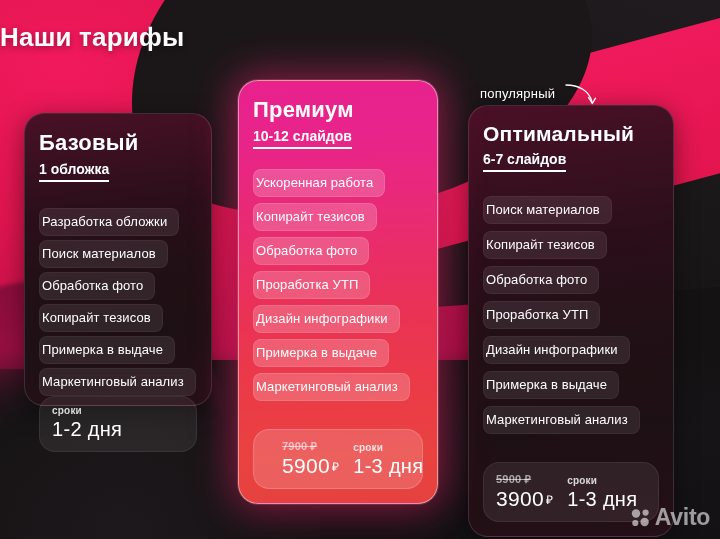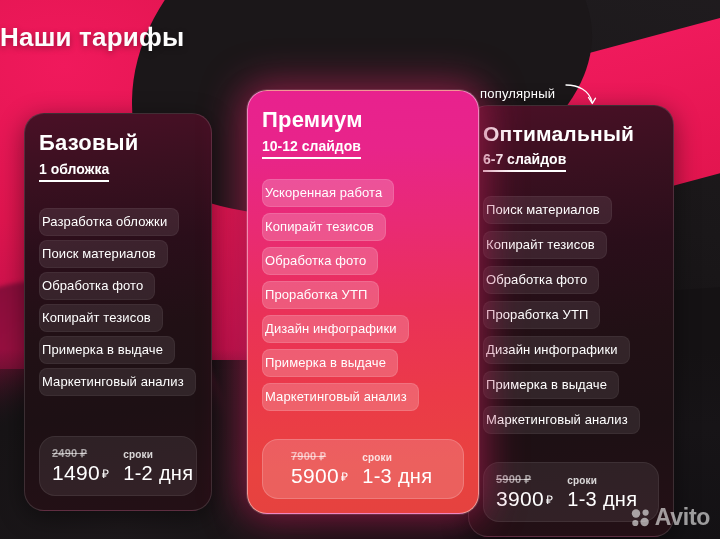--- a/index.html
+++ b/index.html
@@ -110,22 +110,22 @@
       #e94240 88%,
       #e5423f 100%);
     border:1px solid rgba(255,255,255,0.45);
     box-shadow:
       0 0 0 1px rgba(255,255,255,0.12),
       0 0 38px 6px rgba(233,40,110,0.55),
       0 10px 34px rgba(0,0,0,0.4);
     z-index:3;
   }
 
-  #card-1 { left:24px;  top:113px; width:188px; height:398px; }
-  #card-2 { left:238px; top:90px;  width:232px; height:424px;margin-left:9px; }
+  #card-1 { left:24px;  top:113px; width:188px; height:293px; }
+  #card-2 { left:238px; top:80px;  width:200px; height:424px; }
   #card-3 { left:468px; top:105px; width:206px; height:432px; }
 
   .card-title {
     font-size:22px; font-weight:bold; color:#fff; letter-spacing:0.2px;
     margin-bottom:5px; white-space:nowrap;
   }
   #card-3 .card-title { font-size:21px; }
 
   .card-sub {
     display:inline-block;
@@ -233,26 +233,20 @@
     <div class="card-sub">1 обложка</div>
     <div class="features">
       <div class="pill">Разработка обложки</div>
       <div class="pill">Поиск материалов</div>
       <div class="pill">Обработка фото</div>
       <div class="pill">Копирайт тезисов</div>
       <div class="pill">Примерка в выдаче</div>
       <div class="pill">Маркетинговый анализ</div>
     </div>
     <div class="price-box">
-      <div class="price-col">
-        <div class="price-old">2490 ₽</div>
-        <div class="price-new">
-          <span>1490</span><span class="rub">₽</span>
-        </div>
-      </div>
       <div class="term-col">
         <div class="term-label">сроки</div>
         <div class="term-value">1-2 дня</div>
       </div>
     </div>
   </div>
 
   <div class="card card-bright" id="card-2">
     <div class="card-title">Премиум</div>
     <div class="card-sub">10-12 слайдов</div>

